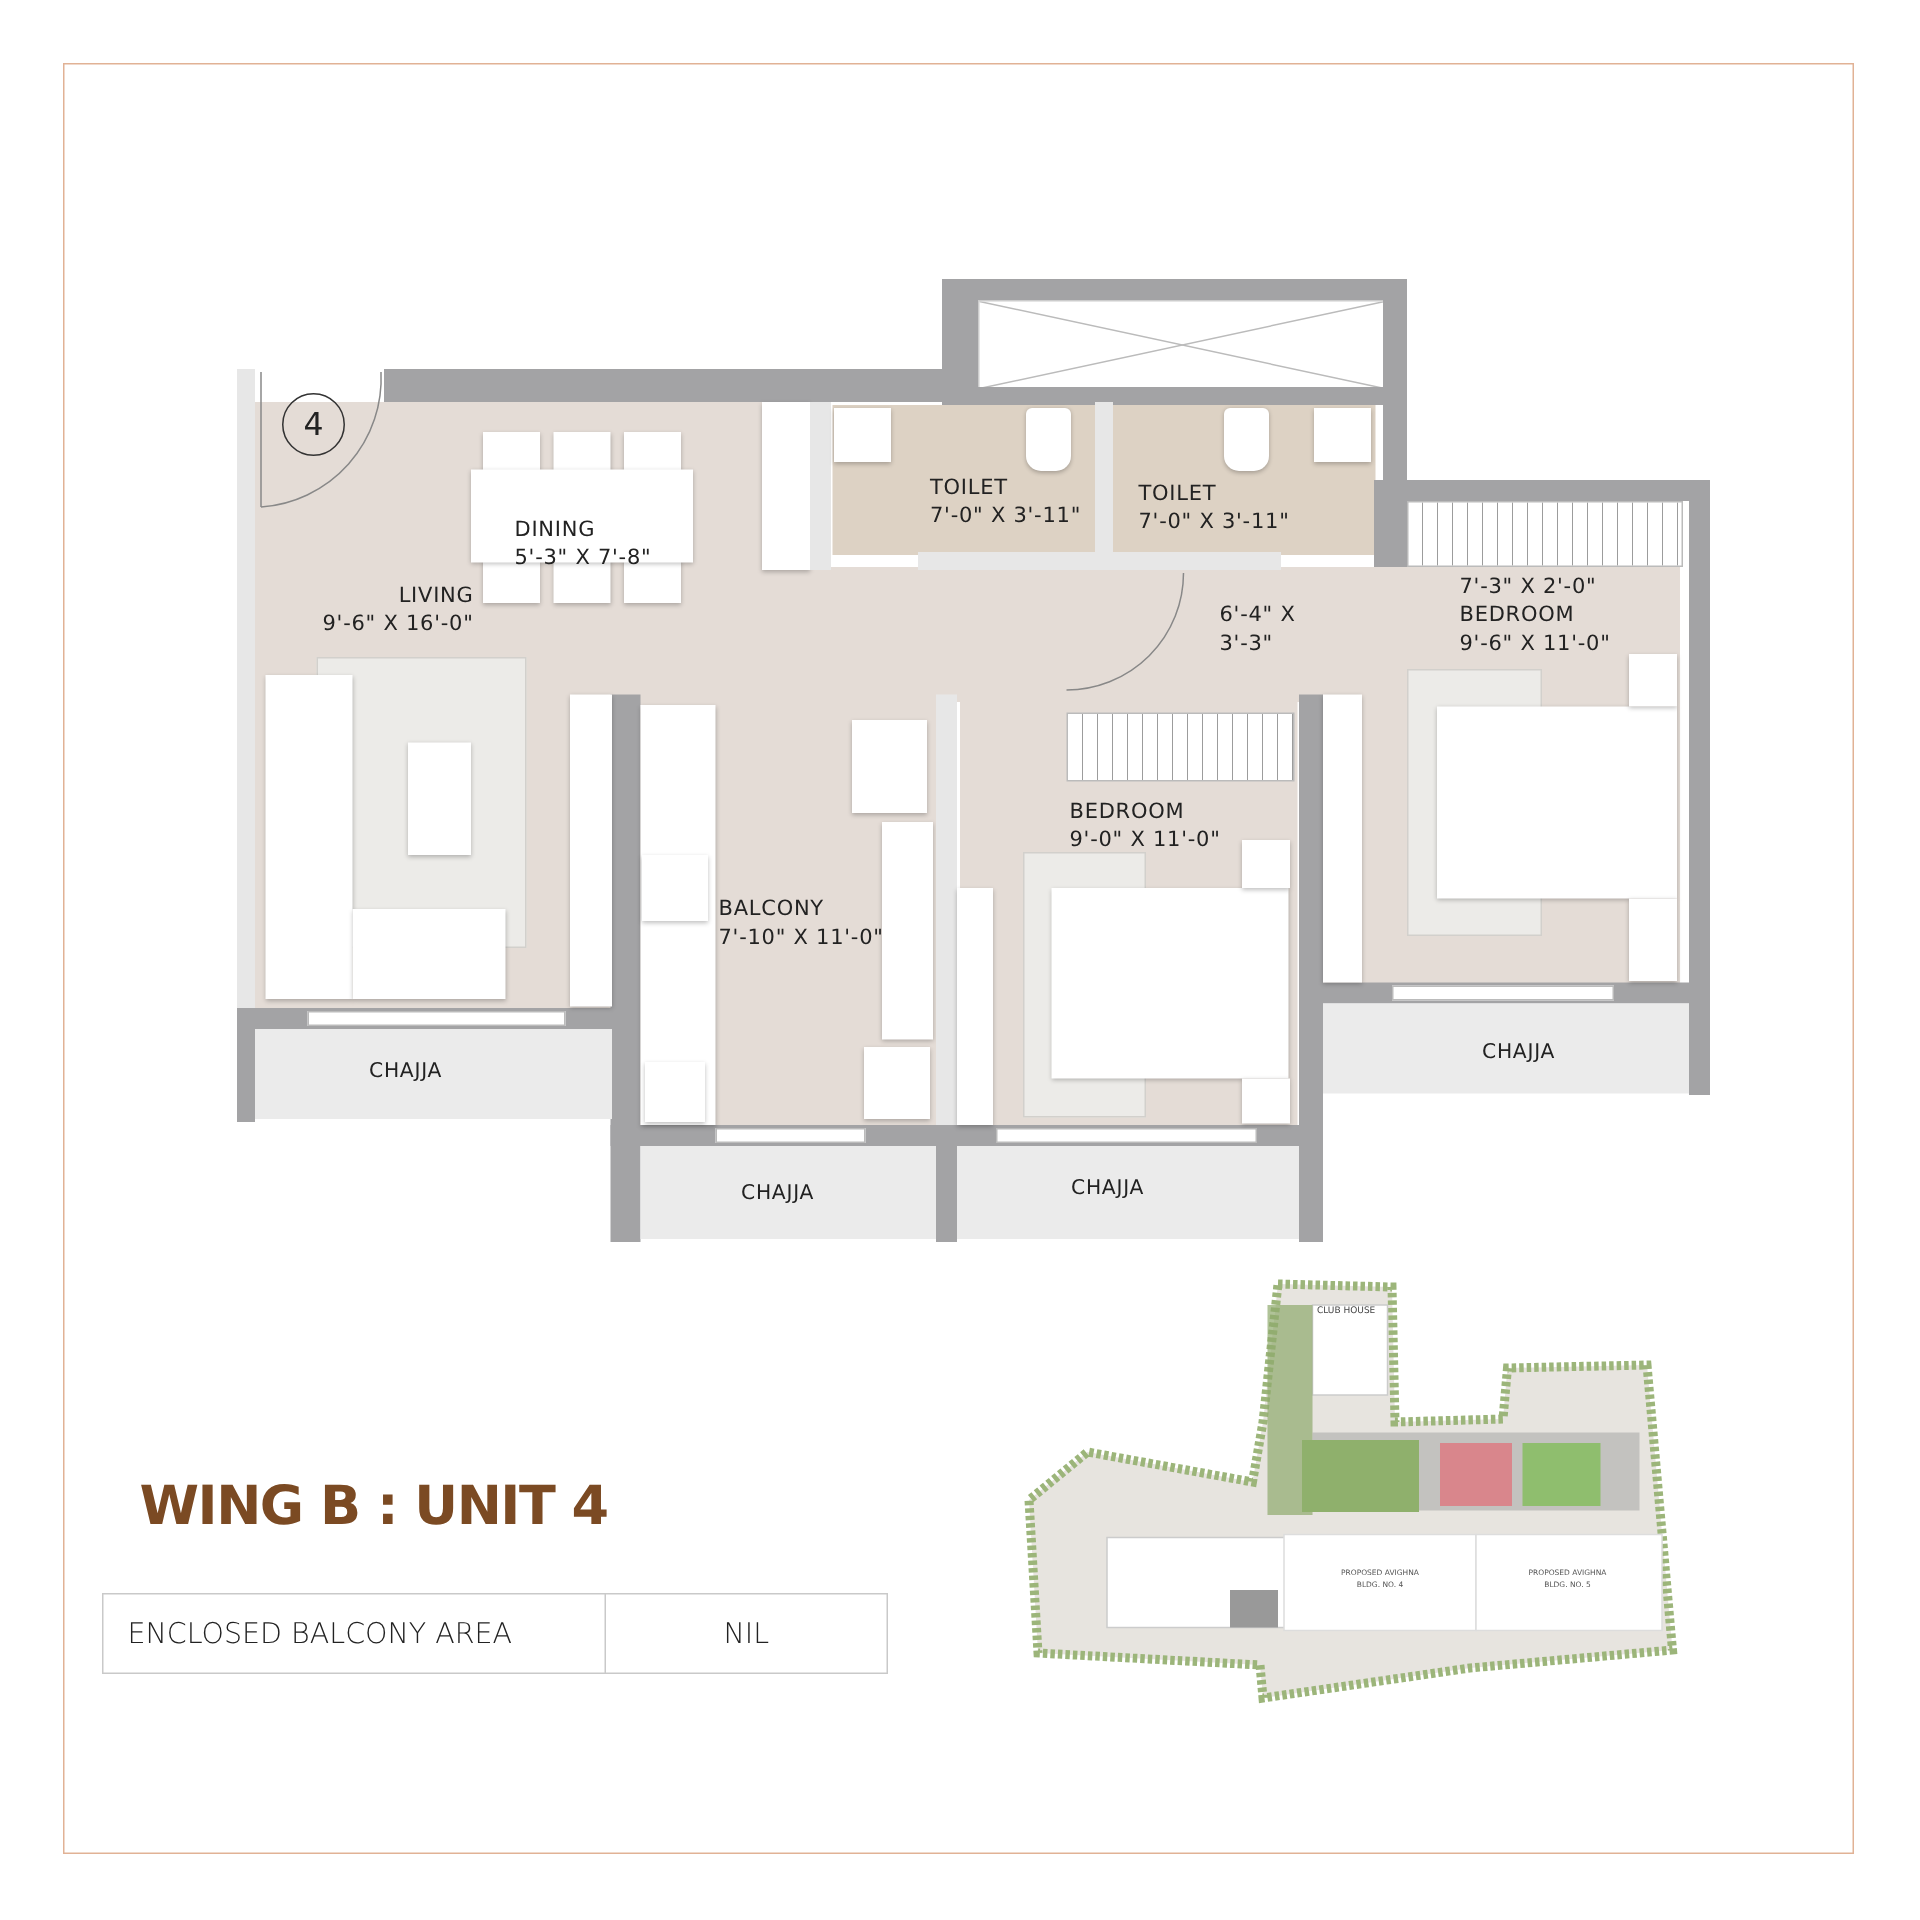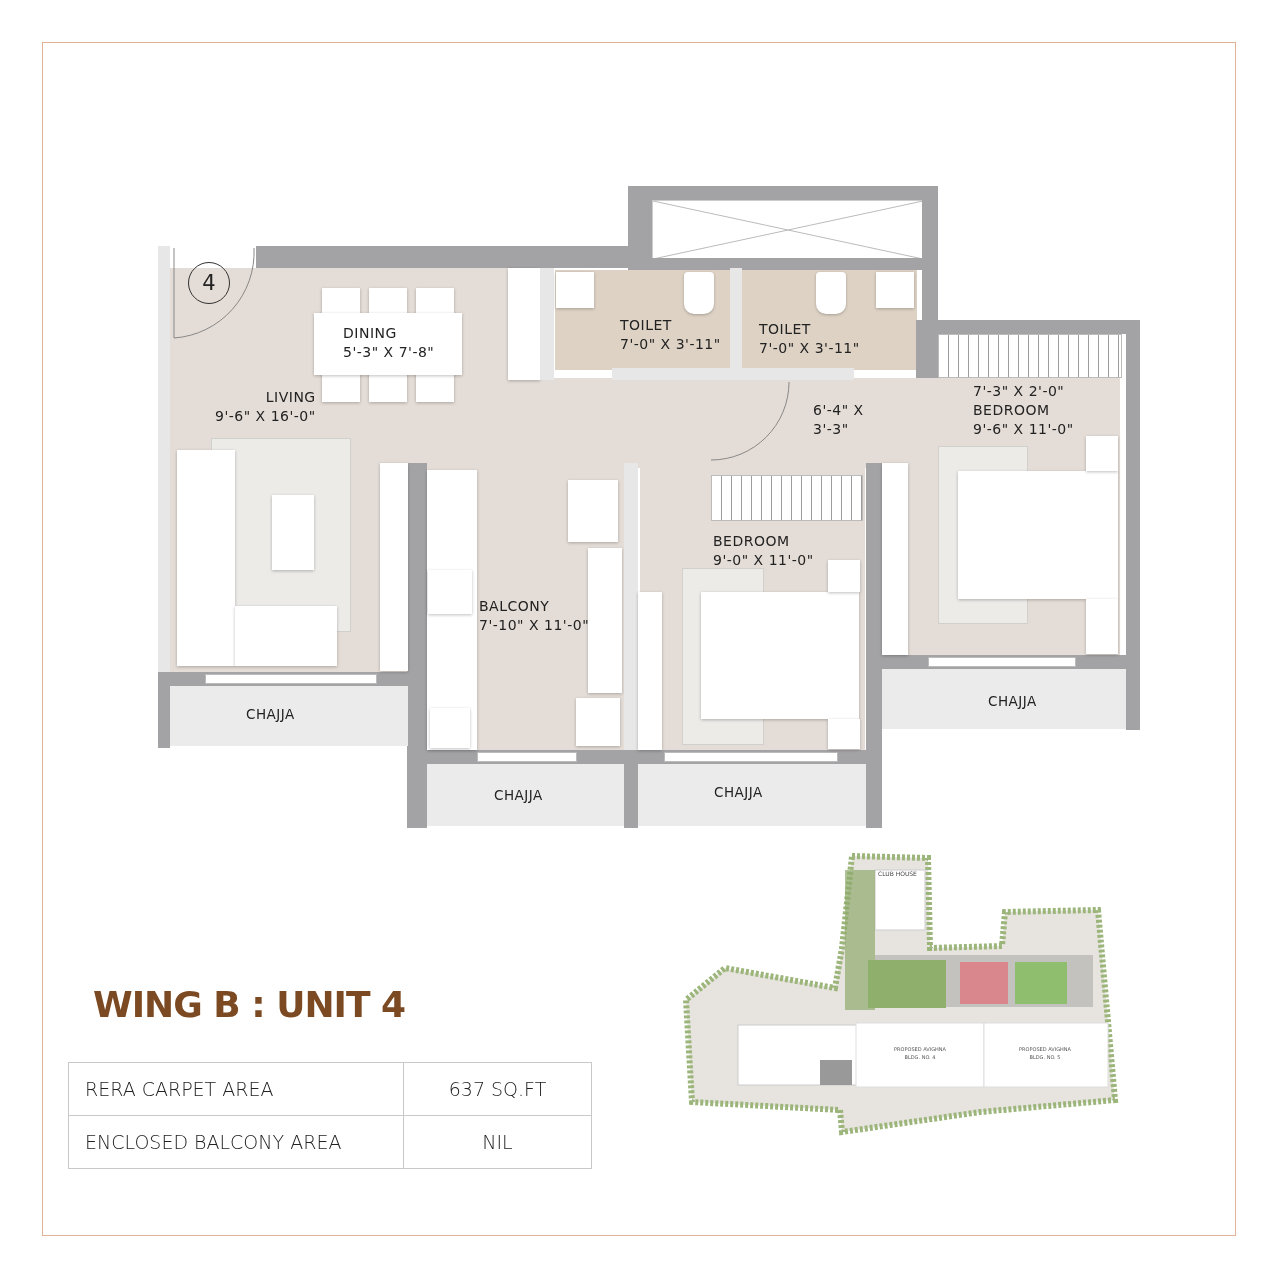--- a/index.html
+++ b/index.html
@@ -80,21 +80,21 @@
       <line x1="6" y1="2" x2="6" y2="92" stroke="#888"></line>
     </svg>
 
   <div class="white" style="left:322px;top:288px;width:38px;height:30px;"></div>
   <div class="white" style="left:369px;top:288px;width:38px;height:30px;"></div>
   <div class="white" style="left:416px;top:288px;width:38px;height:30px;"></div>
   <div class="white" style="left:322px;top:372px;width:38px;height:30px;"></div>
   <div class="white" style="left:369px;top:372px;width:38px;height:30px;"></div>
   <div class="white" style="left:416px;top:372px;width:38px;height:30px;"></div>
   <div class="white" style="left:314px;top:313px;width:148px;height:62px;"></div>
-  <div class="lbl" style="left:343px;top:324px;">
+  <div class="lbl" style="left:343px;top:344px;">
       <div>DINING</div>
       <div>5'-3" X 7'-8"</div>
     </div>
 
   <div class="lbl" style="left:215px;top:388px;text-align:right;">
       <div>LIVING</div>
       <div>9'-6" X 16'-0"</div>
     </div>
   <div class="rug" style="left:211px;top:438px;width:138px;height:192px;"></div>
   <div class="white" style="left:177px;top:450px;width:58px;height:216px;"></div>
@@ -160,24 +160,20 @@
   <div class="white" style="left:701px;top:592px;width:158px;height:127px;"></div>
   <div class="white" style="left:828px;top:560px;width:32px;height:32px;"></div>
   <div class="white" style="left:828px;top:719px;width:32px;height:30px;"></div>
   <div class="white" style="left:638px;top:592px;width:24px;height:158px;"></div>
 </div>
 
 <div class="title">WING B : UNIT 4</div>
 
 <table class="area">
   <tbody>
-      <tr>
-    <td>RERA CARPET AREA</td>
-    <td class="v">637 SQ.FT</td>
-  </tr>
   <tr>
     <td>ENCLOSED BALCONY AREA</td>
     <td class="v">NIL</td>
   </tr>
 </tbody>
   </table>
 
 <div class="site">
   <svg width="440" height="290" viewBox="0 0 440 290">
     <path d="M172 6 L248 8 L250 98 L322 96 L325 62 L418 60 L435 250 L300 262 L162 282 L160 260 L12 252 L6 150 L45 118 L155 138 L162 98 Z" fill="#e7e4df" stroke="#9cb57a" stroke-width="6" stroke-dasharray="3 2"></path>

